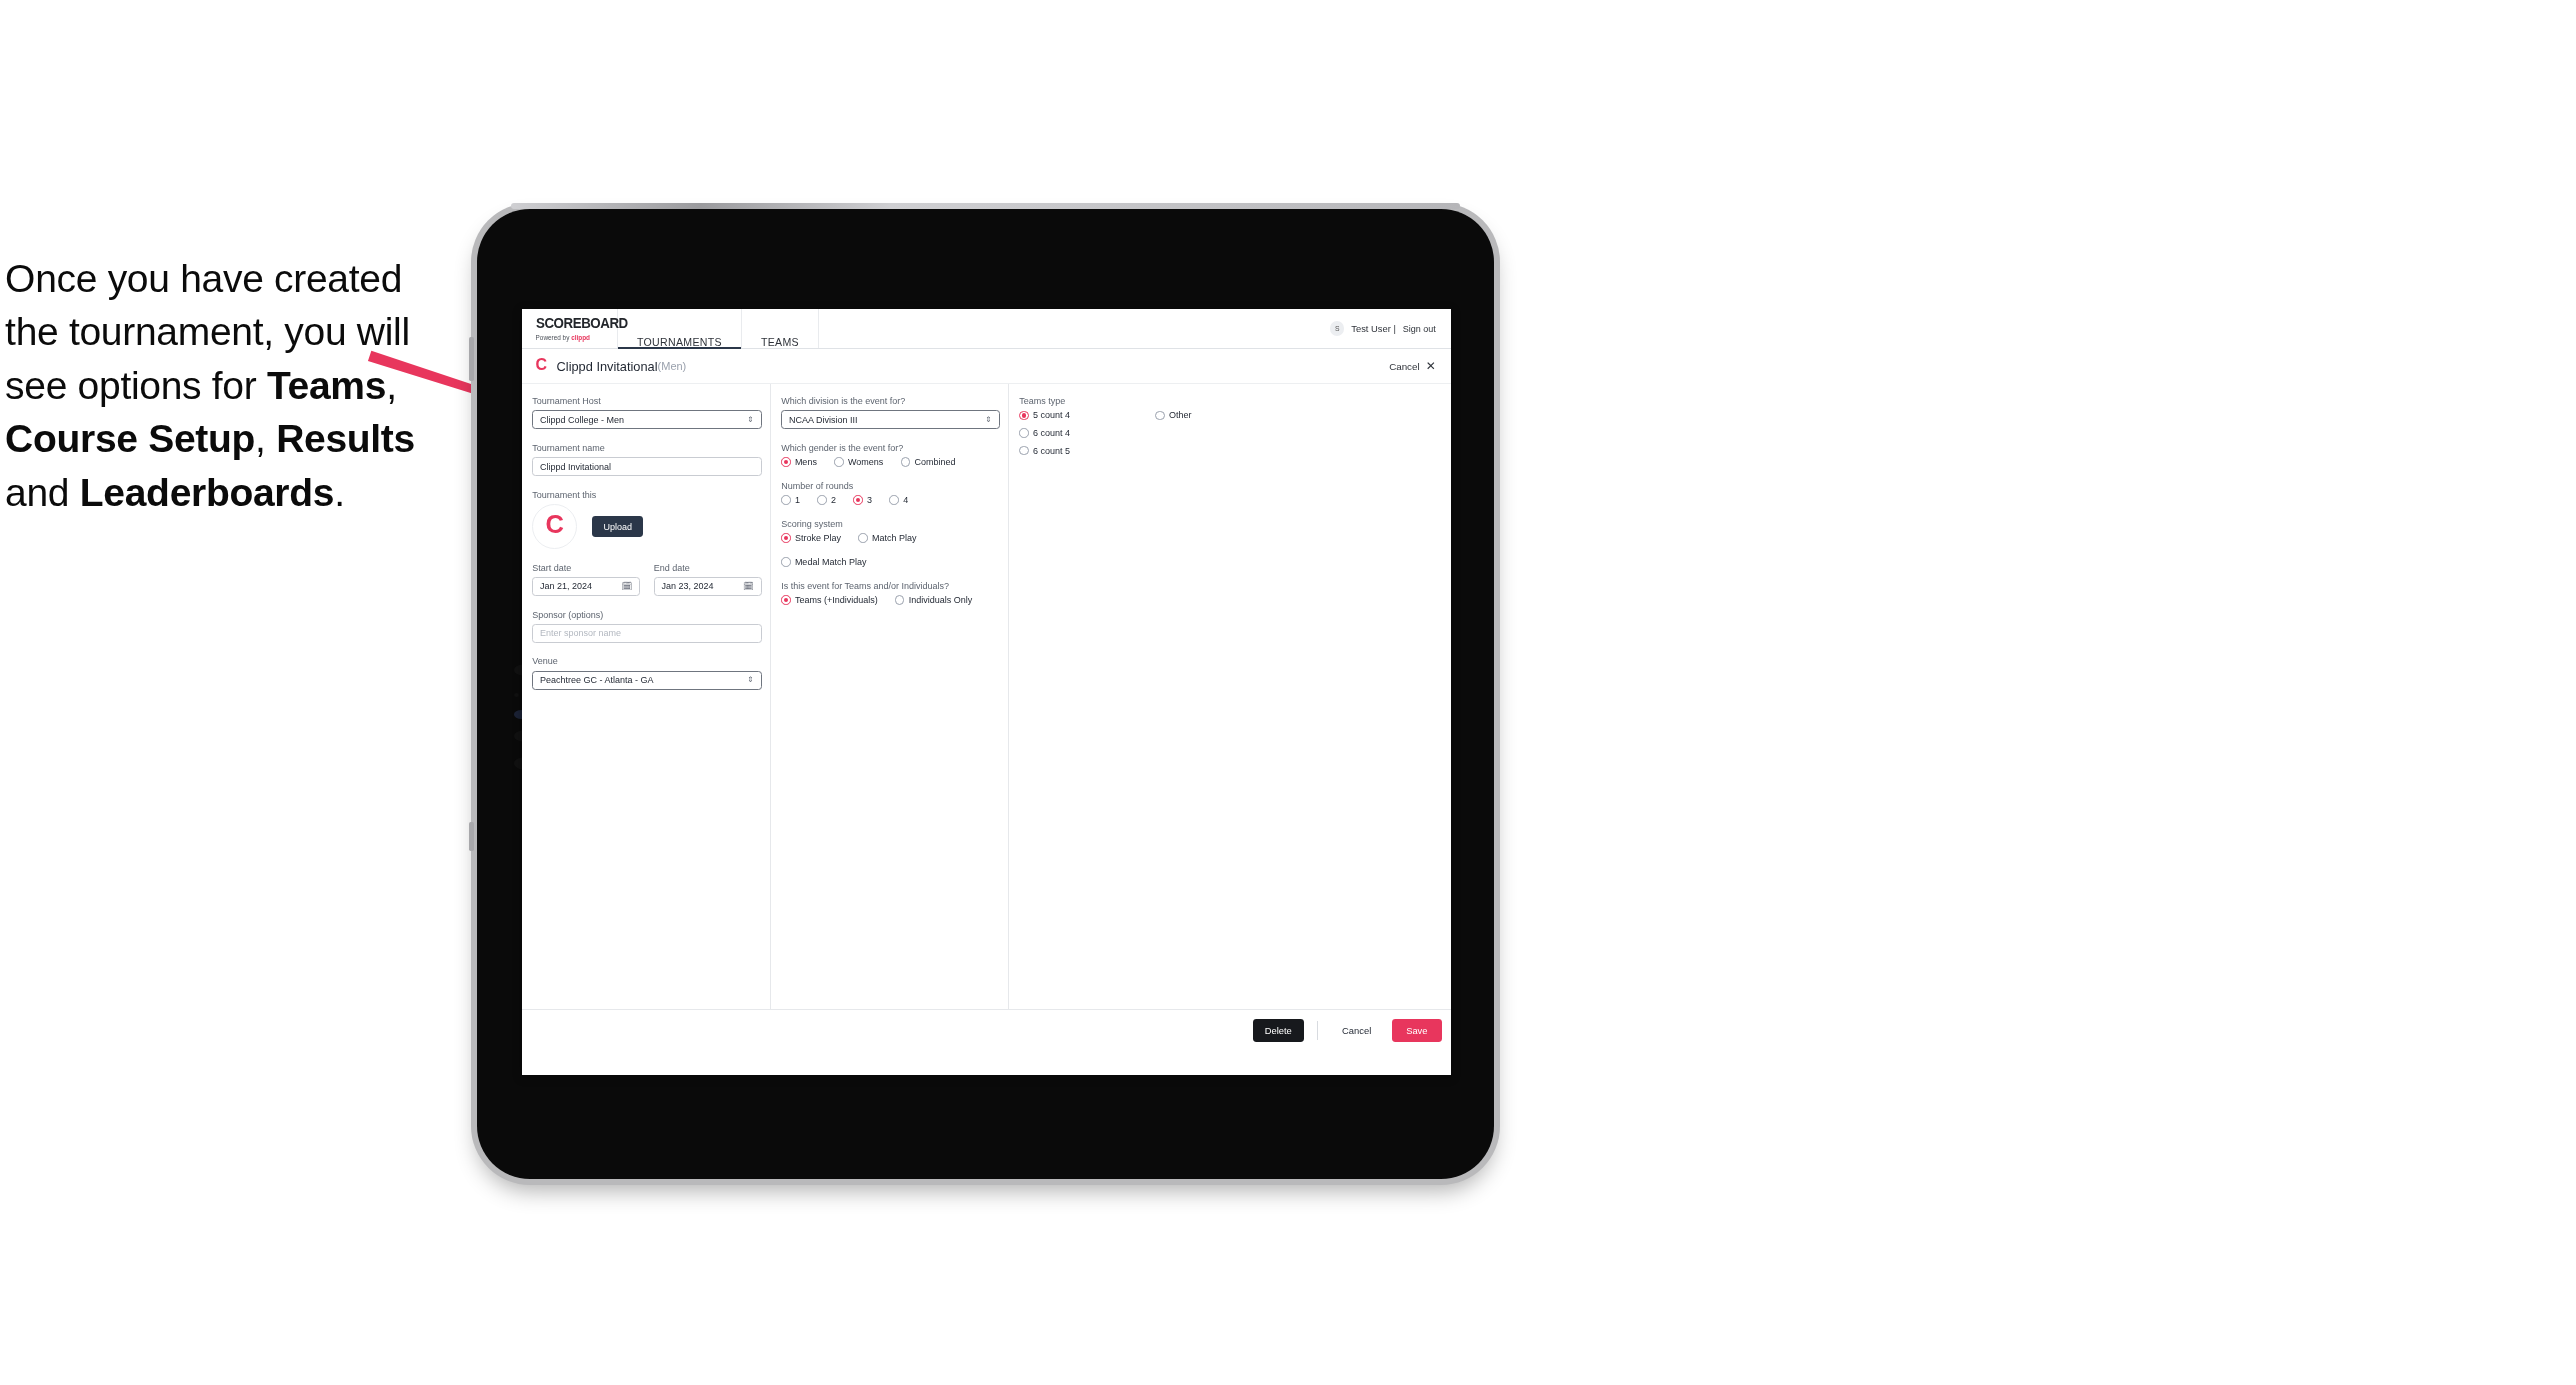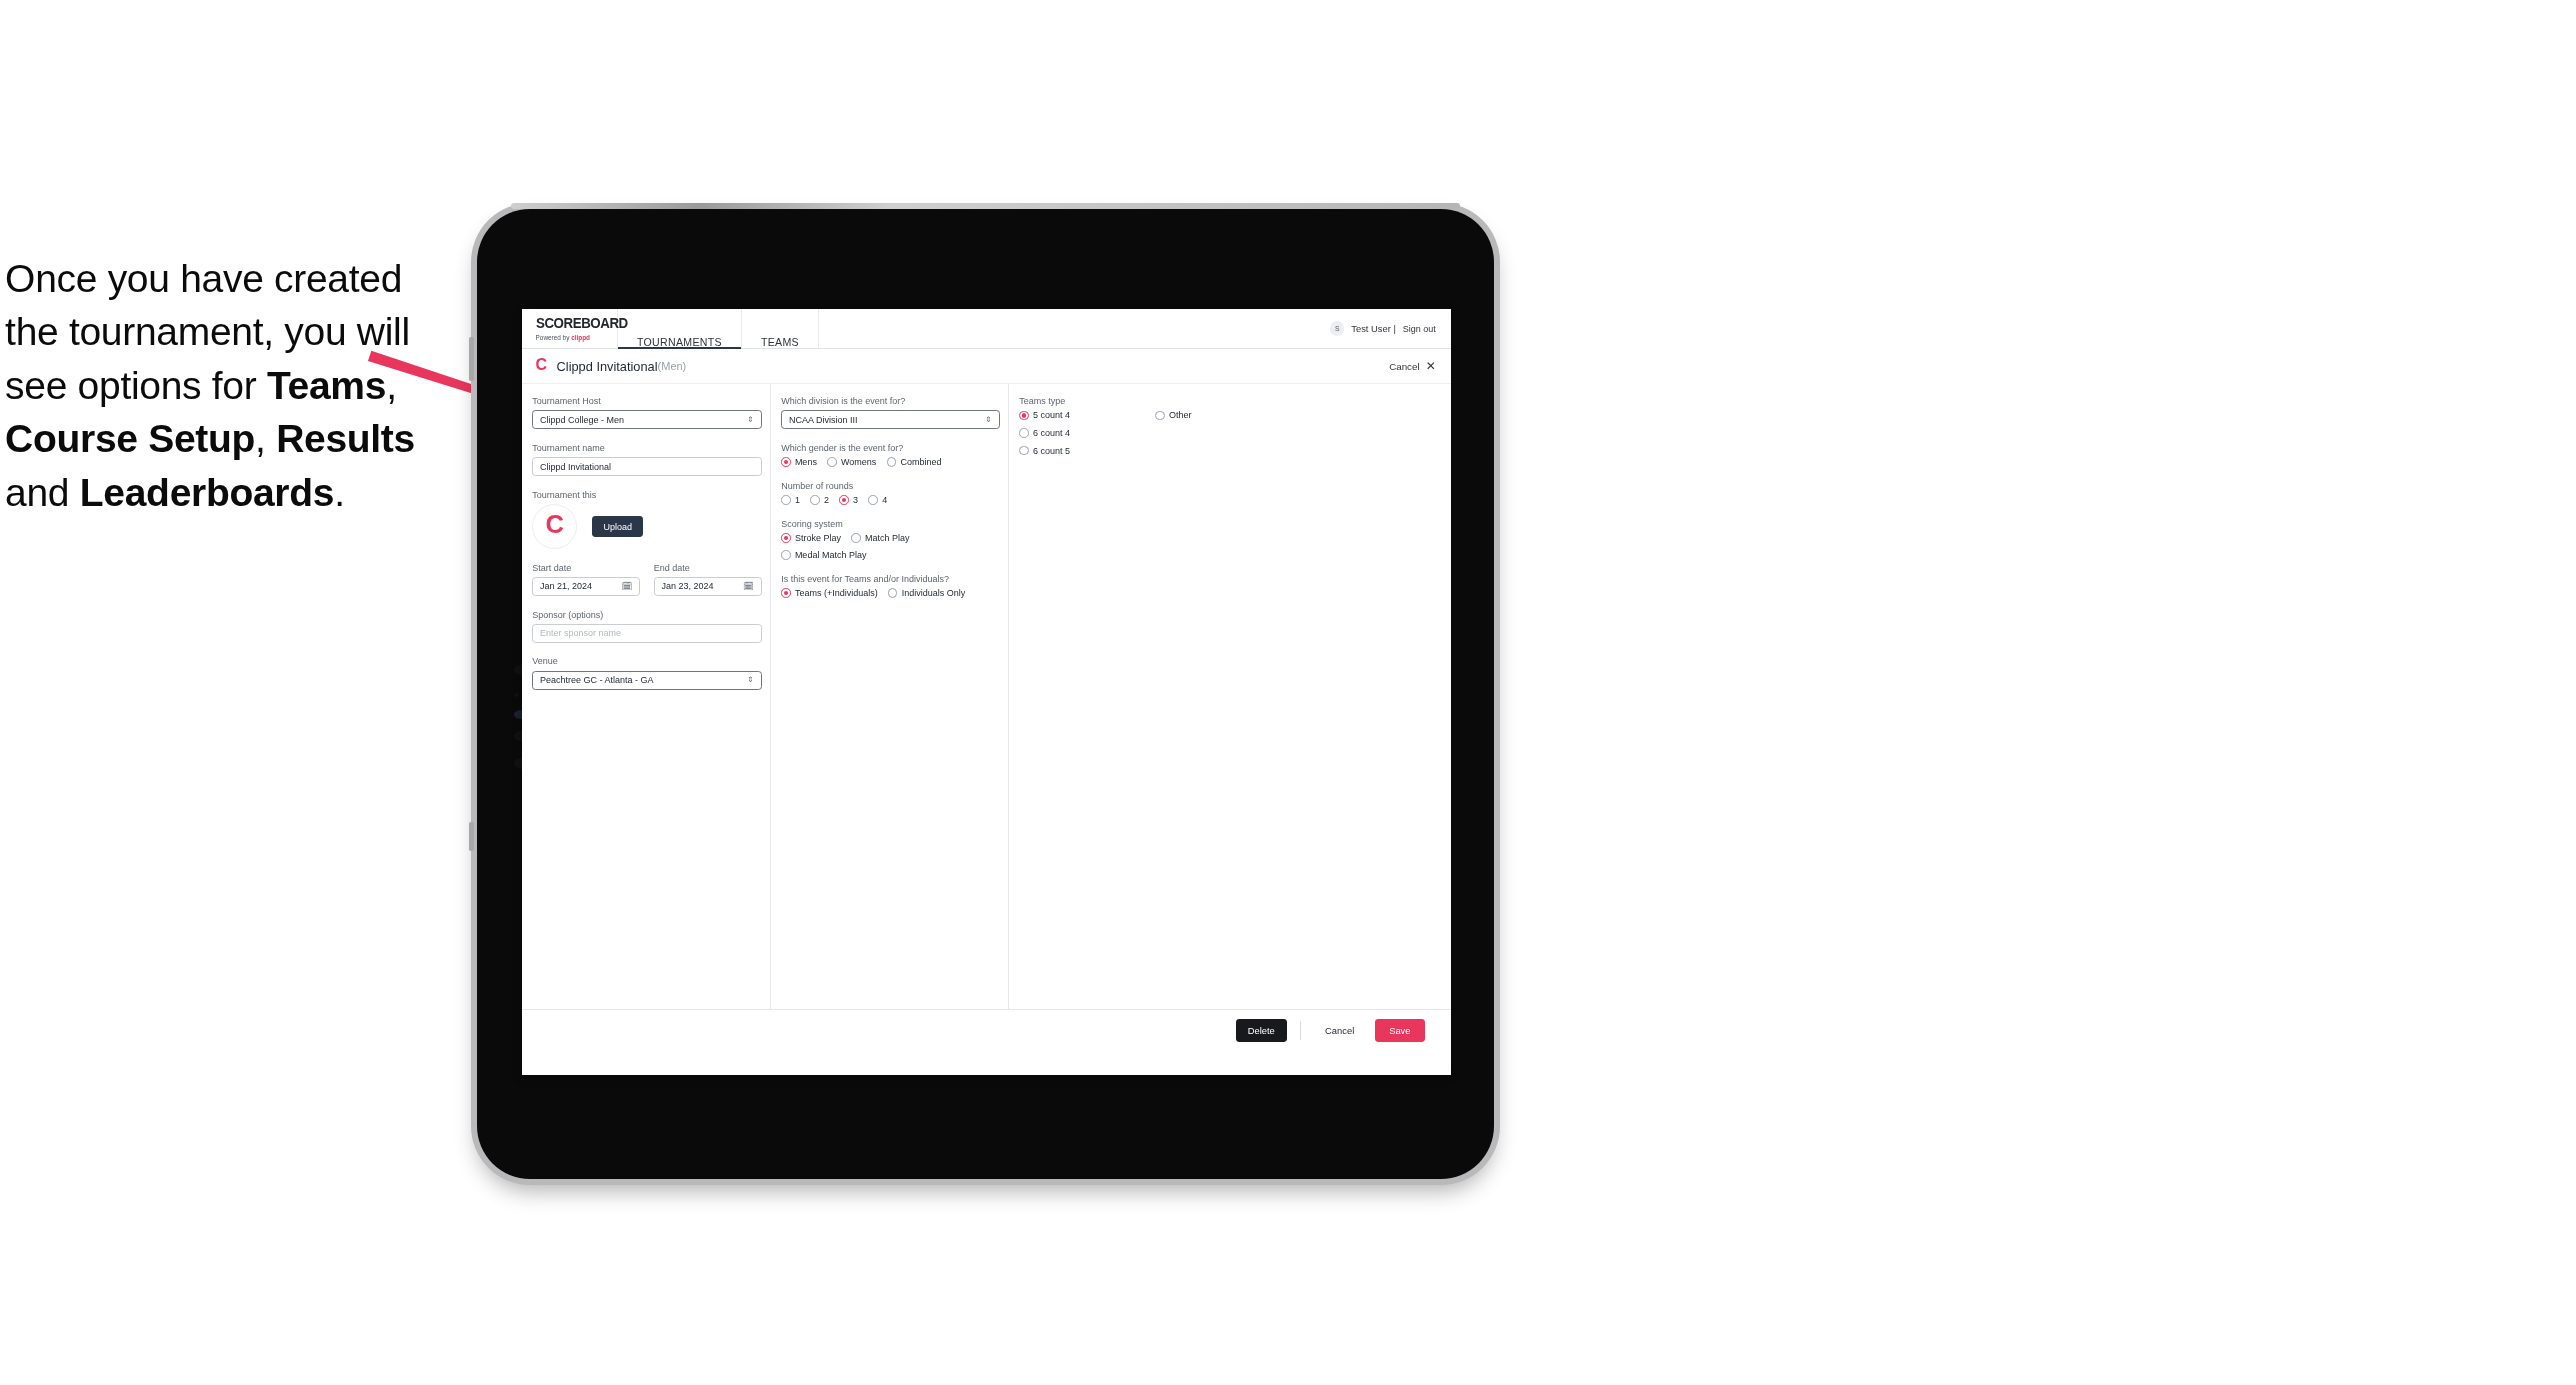--- a/index.html
+++ b/index.html
@@ -113,32 +113,32 @@
   
   #logorow{display:flex;align-items:center;gap:15.3px;margin-top:1.7px;}
   #logocircle{width:43px;height:43px;border-radius:50%;border:0.9px solid #eceef1;display:flex;align-items:center;justify-content:center;background:#fff;}
   #logocircle .cc{color:#e8365d;font-size:25.5px;font-weight:bold;line-height:1;transform:translateY(-1.7px);}
   #uploadbtn{background:#2b3749;color:#fff;font-size:9px;border-radius:3.4px;padding:5.1px 11px;cursor:pointer;}
 
   .daterow{display:flex;gap:13.6px;}
   .daterow > div{flex:1;}
 
   
-  .radio-row{display:flex;align-items:center;gap:7px;flex-wrap:wrap;margin-top:3px;}
+  .radio-row{display:flex;align-items:center;gap:14px;flex-wrap:wrap;margin-top:3px;}
   .ropt{display:flex;align-items:center;gap:4.3px;font-size:9px;color:#1f2530;cursor:pointer;margin-right:3.4px;}
   .rdot{width:9.4px;height:9.4px;border-radius:50%;border:1.1px solid #9aa1ad;box-sizing:border-box;display:block;flex:none;}
   .rdot.on{border-color:#e8365d;position:relative;}
   .rdot.on::after{content:"";position:absolute;left:1.7px;top:1.7px;width:4.3px;height:4.3px;border-radius:50%;background:#e8365d;}
 
   .fmtgrid{display:flex;}
   .fmtcol{display:flex;flex-direction:column;gap:7.7px;}
   .fmtcol.second{margin-left:82px;}
 
   
-  #footer{height:40px;border-top:0.9px solid #e6e8eb;display:flex;align-items:center;justify-content:flex-end;padding-right:26px;gap:0;background:#fff;}
+  #footer{height:40px;border-top:0.9px solid #e6e8eb;display:flex;align-items:center;justify-content:flex-end;padding-right:9px;gap:0;background:#fff;}
   #delete-btn{background:#17191d;color:#fff;font-size:9.4px;border-radius:3.4px;padding:6px 12px;cursor:pointer;}
   #vdiv{width:0.9px;height:19px;background:#d8dbe0;margin:0 13.6px;}
   #cancel-btn{font-size:9.4px;color:#1f2530;padding:6px 10.2px;cursor:pointer;}
   #save-btn{background:#e8365d;color:#fff;font-size:9.4px;border-radius:3.4px;padding:6px 14.5px;margin-left:10.2px;cursor:pointer;}
 </style>
 </head>
 <body>
 
 <div id="annotation">
   <span>Once you have created the tournament, you will see options for </span><b>Teams</b><span>, </span><b>Course Setup</b><span>, </span><b>Results</b><span> and </span><b>Leaderboards</b><span>.</span>

